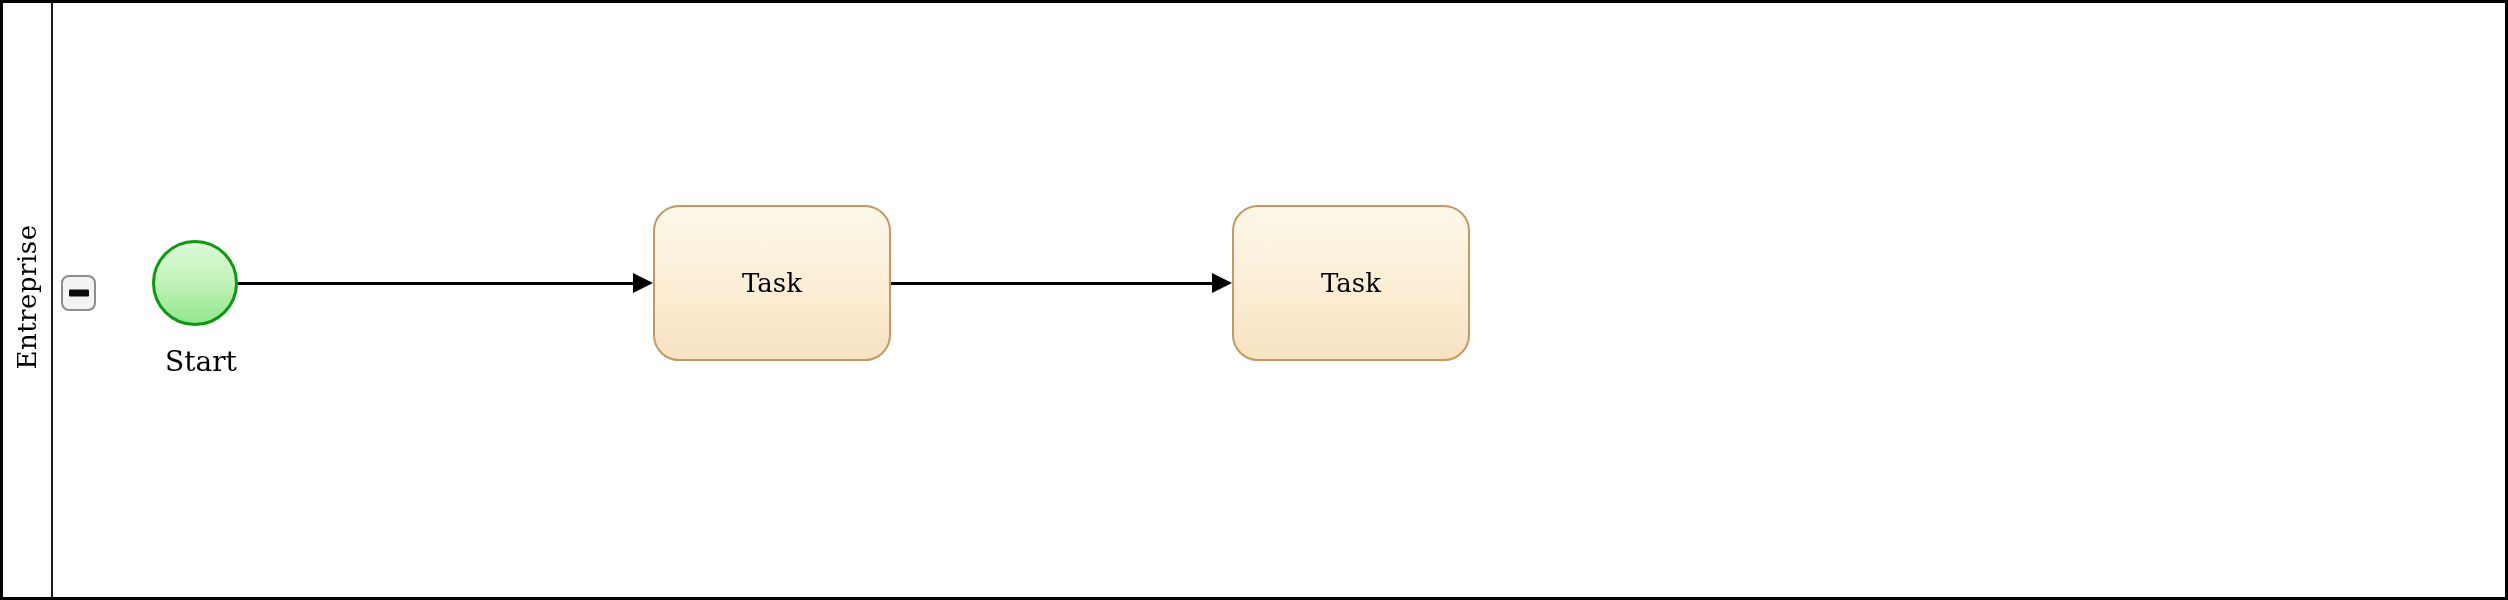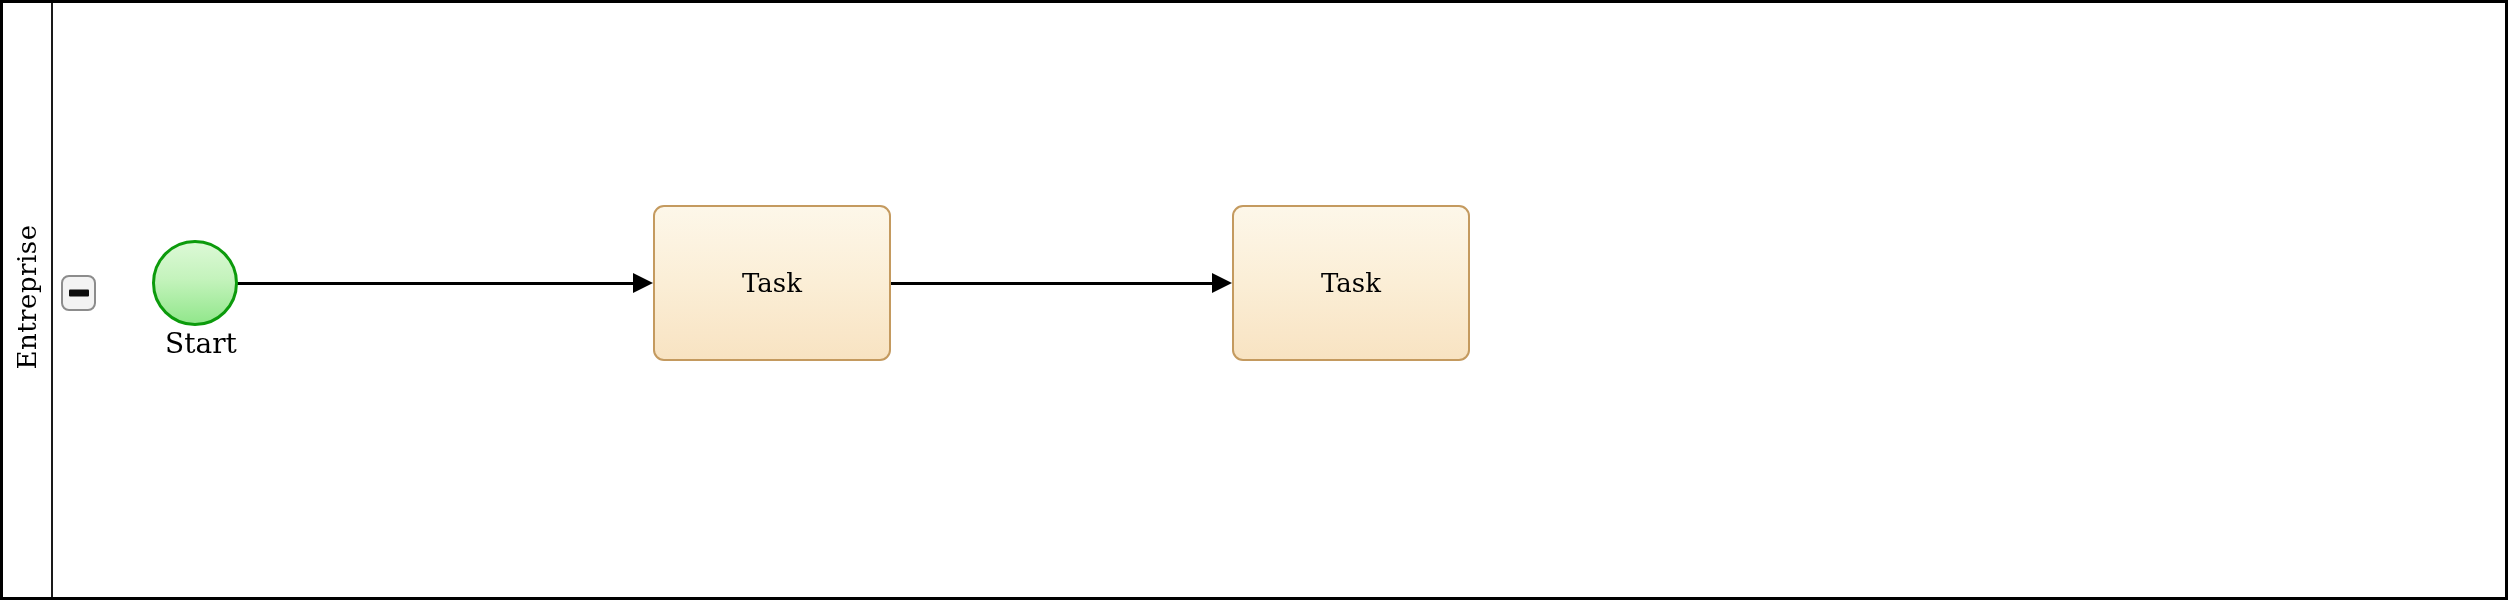--- a/index.html
+++ b/index.html
@@ -66,33 +66,33 @@
     position: absolute;
     left: 149px; top: 237px;
     width: 86px; height: 86px;
     border-radius: 50%;
     border: 3px solid #0c9b0c;
     box-sizing: border-box;
     background: linear-gradient(180deg, #dcf9d6 0%, #c4f3bc 45%, #92e78c 100%);
   }
   .start-label {
     position: absolute;
-    left: 133px; top: 324px;
+    left: 133px; top: 342px;
     width: 130px;
     text-align: center;
     font-size: 28px;
     color: #000000;
   }
   
   .task {
     position: absolute;
     top: 202px;
     width: 238px; height: 156px;
     border: 2.5px solid #c49a5f;
-    border-radius: 11px;
+    border-radius: 26px;
     box-sizing: border-box;
     background: linear-gradient(180deg, #fdf7e9 0%, #fbeeD6 50%, #f8e3c2 100%);
     display: flex;
     align-items: center;
     justify-content: center;
   }
   .task-1 { left: 650px; }
   .task-2 { left: 1229px; }
   .task-label {
     font-size: 26px;

